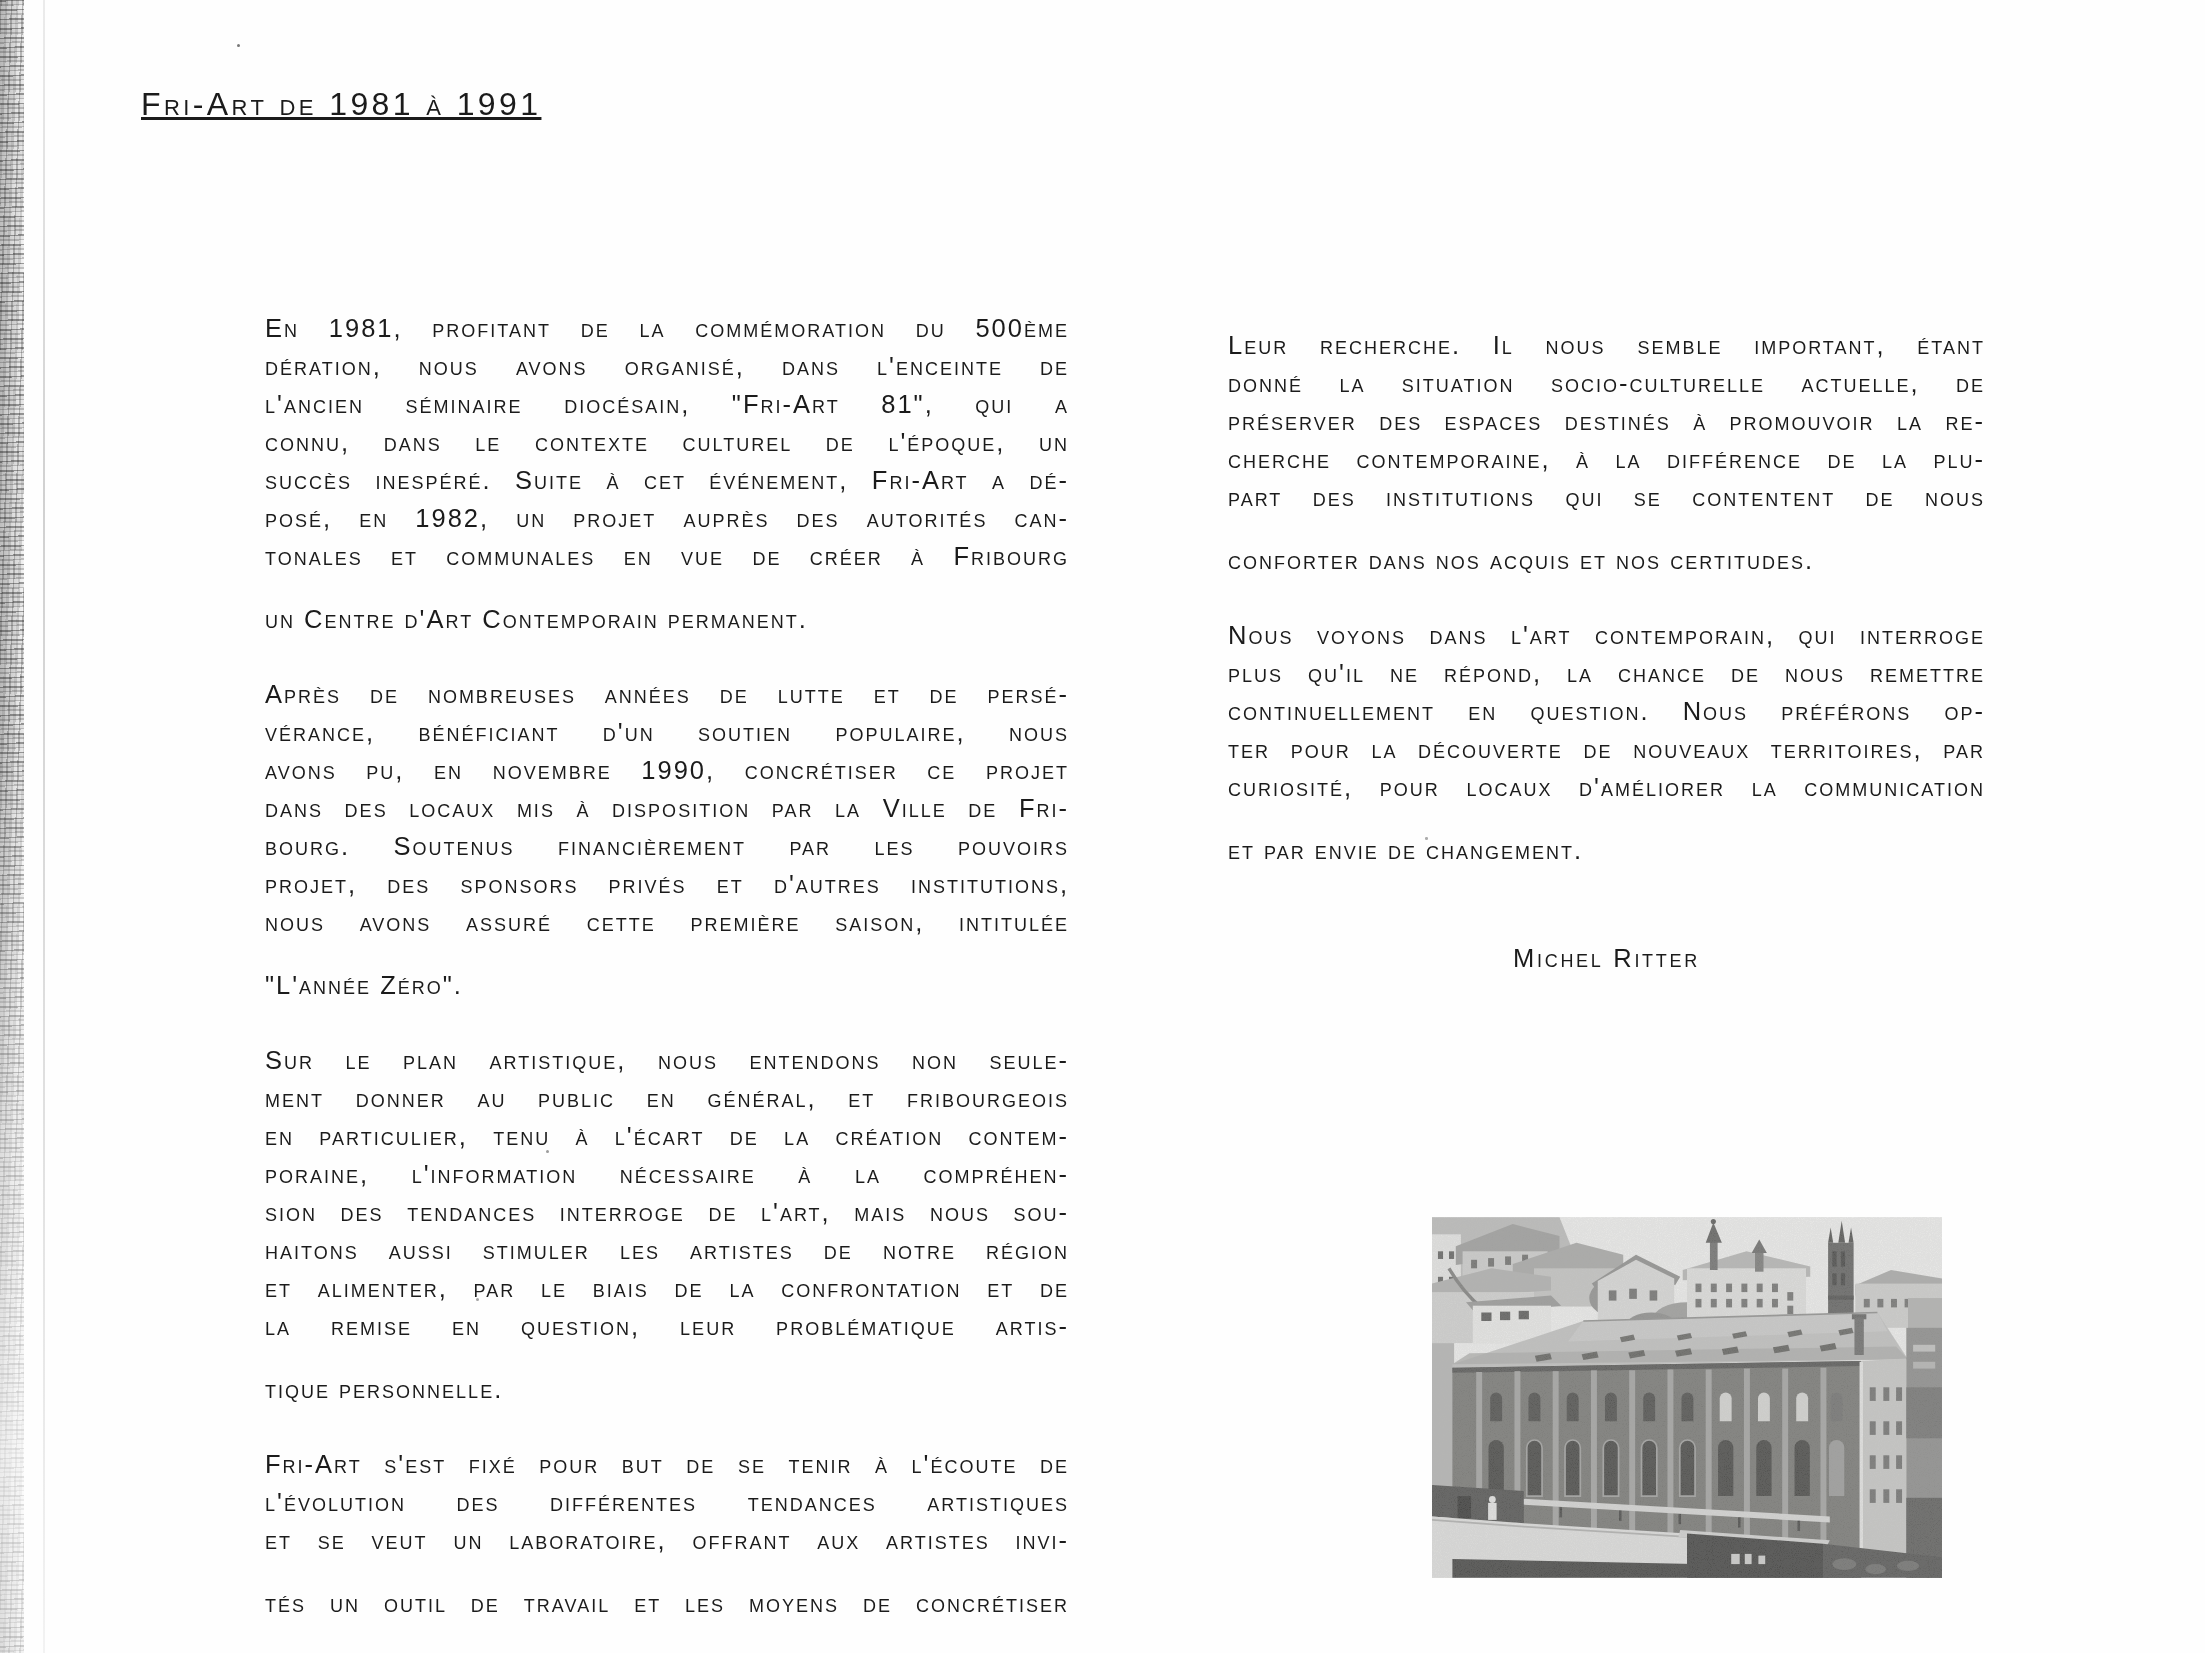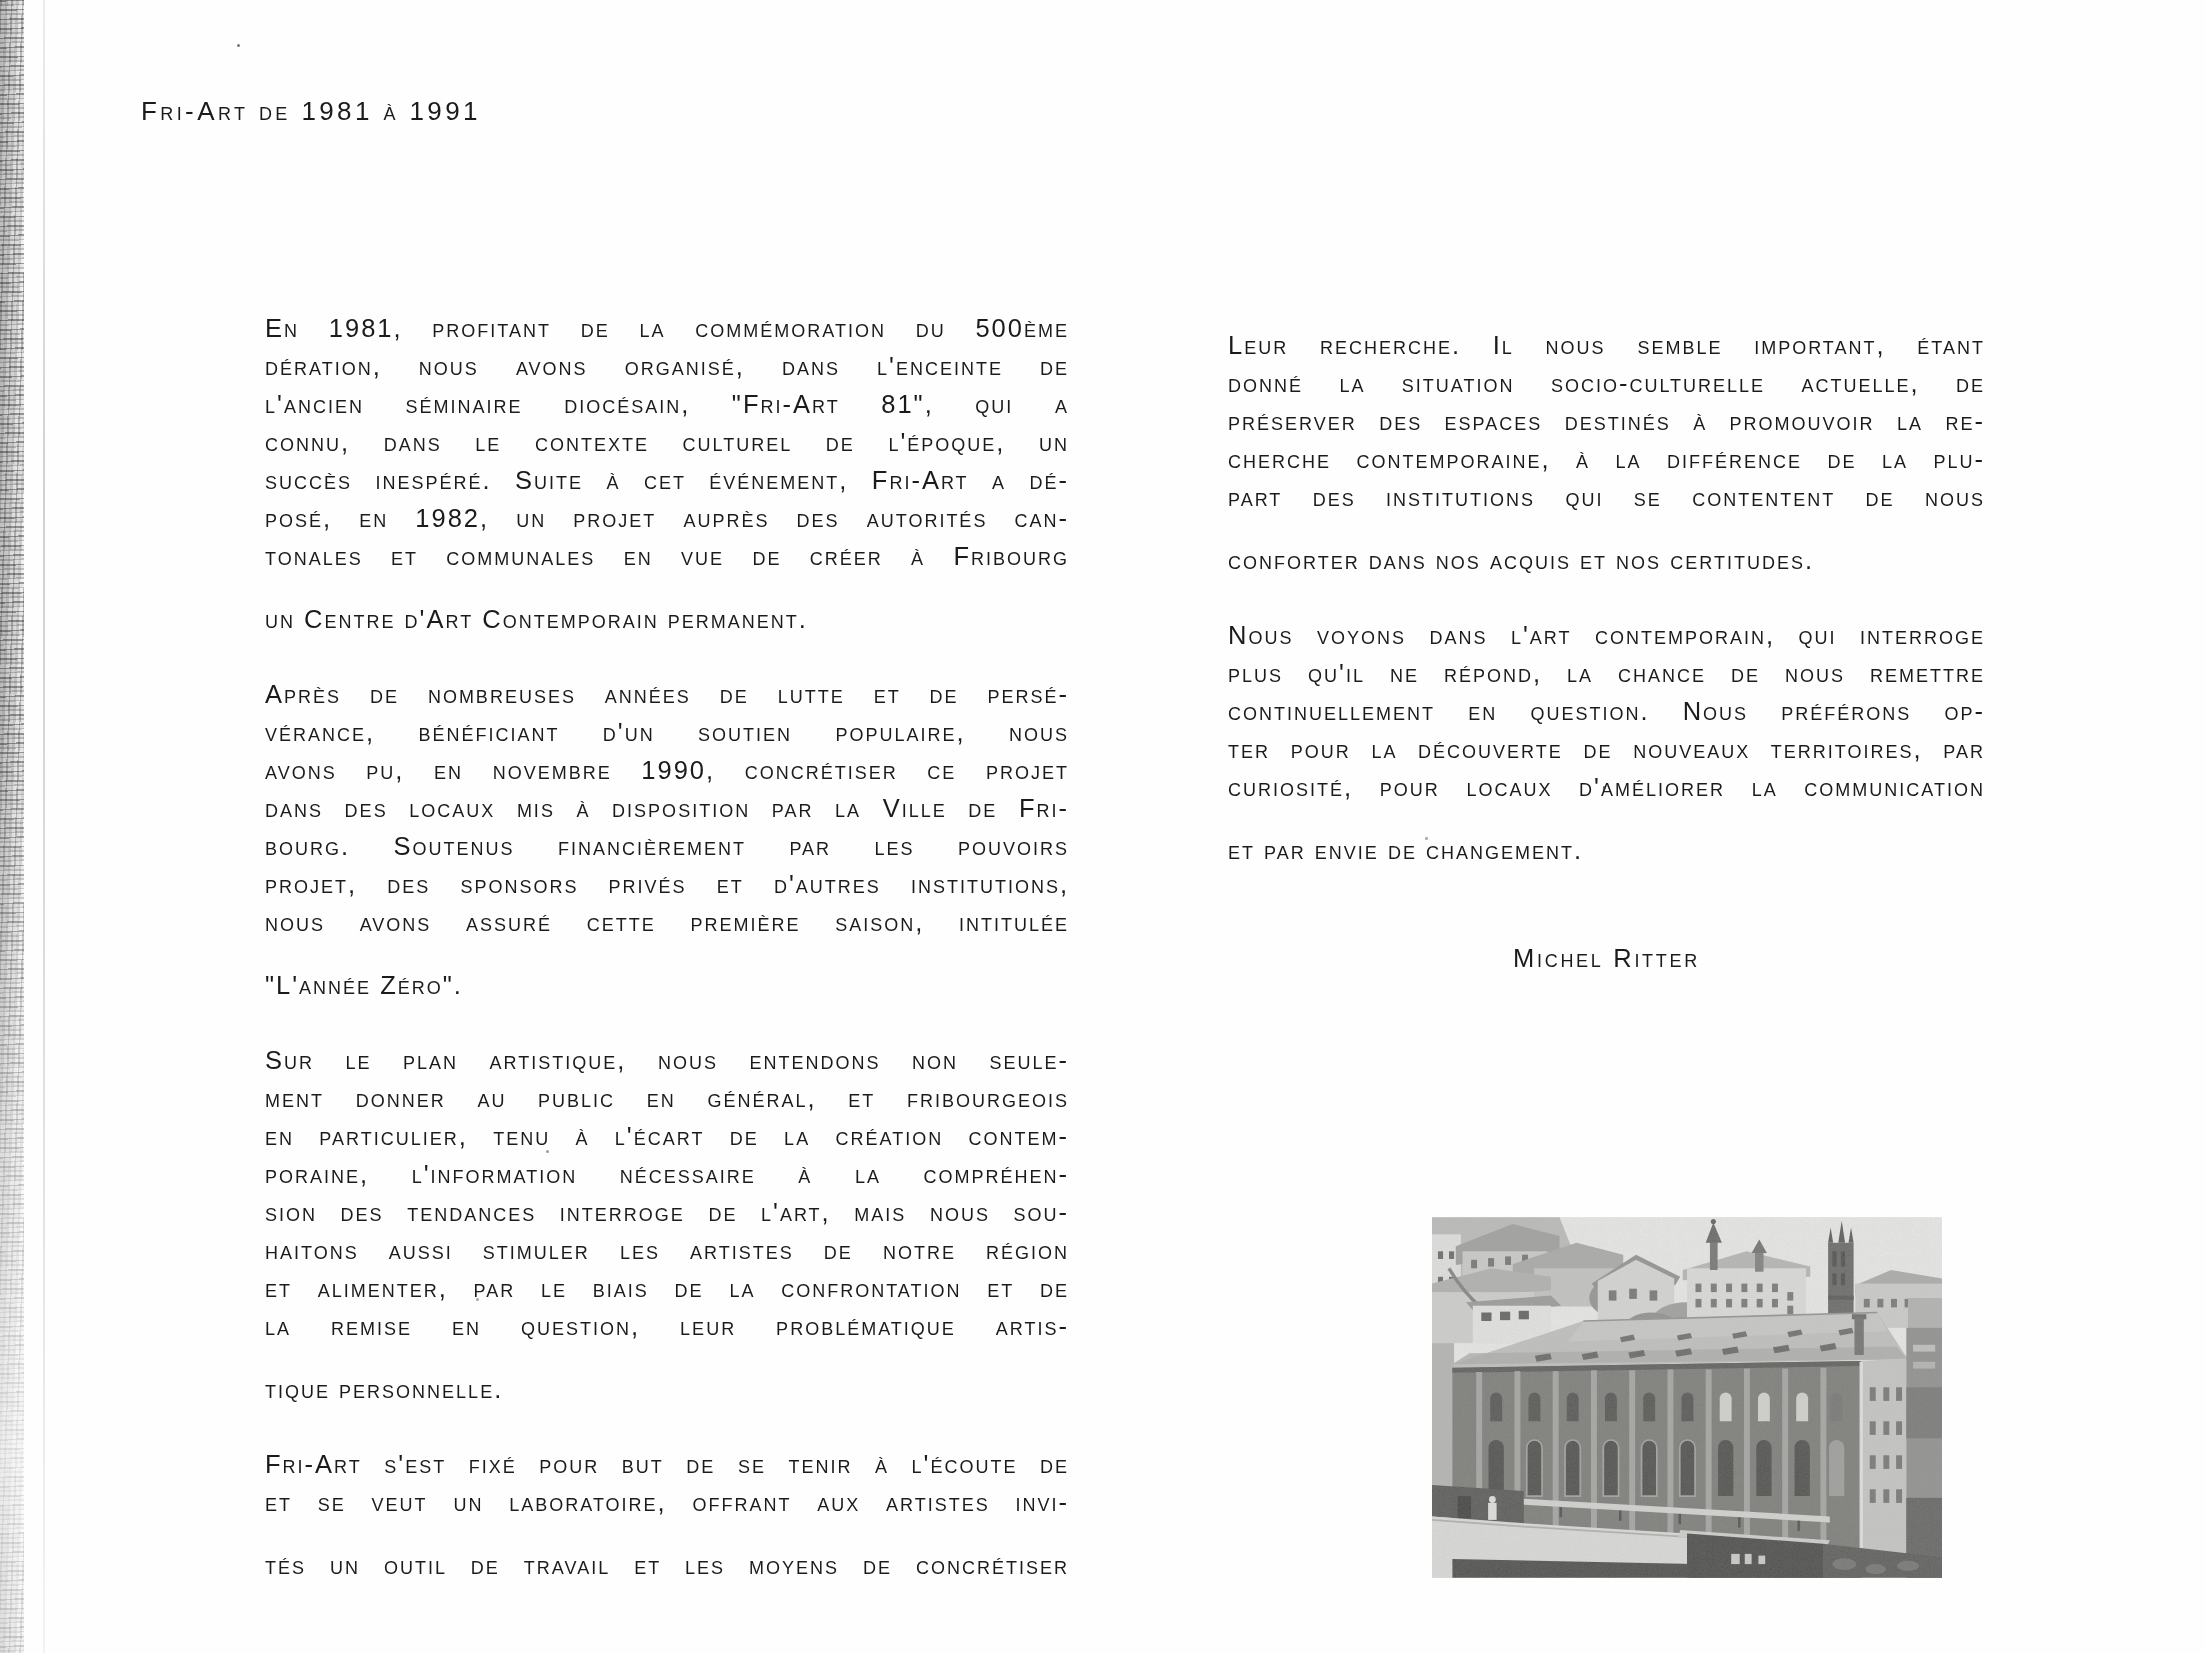--- a/index.html
+++ b/index.html
@@ -12,22 +12,22 @@
       repeating-linear-gradient(178deg, rgba(70,70,70,.55) 0 1.7px, rgba(205,205,205,.30) 1.7px 4.3px,
         rgba(120,120,120,.45) 4.3px 6px, rgba(235,235,235,.25) 6px 9.4px),
       repeating-linear-gradient(92deg, rgba(60,60,60,.45) 0 1.7px, rgba(190,190,190,.25) 1.7px 5.1px,
         rgba(110,110,110,.35) 5.1px 7.7px, rgba(245,245,245,.2) 7.7px 11px),
       linear-gradient(90deg,#969696,#cfcfcf 55%,#f6f6f6);
     -webkit-mask-image:linear-gradient(180deg,rgba(0,0,0,.95) 0 45%,rgba(0,0,0,.5) 70%,rgba(0,0,0,.25) 88%,rgba(0,0,0,.45));
     mask-image:linear-gradient(180deg,rgba(0,0,0,.95) 0 45%,rgba(0,0,0,.5) 70%,rgba(0,0,0,.25) 88%,rgba(0,0,0,.45));}
   .edge-line{position:absolute;left:43px;top:0;width:1.7px;height:1654px;
     background:linear-gradient(180deg,rgba(150,150,150,.18),rgba(140,140,140,.4) 30%,rgba(150,150,150,.28) 70%,rgba(160,160,160,.12));}
 
-  .header{position:absolute;left:141px;top:92px;font-size:26px;line-height:38px;
-    font-variant-caps:small-caps;letter-spacing:3.4px;white-space:nowrap;}
+  .header{position:absolute;left:141px;top:85px;font-size:32px;line-height:38px;
+    font-variant-caps:small-caps;letter-spacing:3.4px;white-space:nowrap;text-decoration:underline;}
 
   .col{position:absolute;font-size:25.5px;font-variant-caps:small-caps;letter-spacing:2px;}
   .col-left{left:265px;top:309px;width:804px;}
   .col-right{left:1228px;top:326px;width:757px;}
   .para + .para{margin-top:37px;}
   .line{line-height:38px;text-align:justify;text-align-last:justify;white-space:nowrap;}
   .para .line:last-child{text-align-last:left;margin-top:25px;}
   .para.cont .line:last-child{text-align-last:justify;}
   .signature{margin-top:70px;line-height:38px;text-align:center;letter-spacing:2.7px;}
 
@@ -78,20 +78,21 @@
         <div class="line">en particulier, tenu à l'écart de la création contem-</div>
         <div class="line">poraine, l'information nécessaire à la compréhen-</div>
         <div class="line">sion des tendances interroge de l'art, mais nous sou-</div>
         <div class="line">haitons aussi stimuler les artistes de notre région</div>
         <div class="line">et alimenter, par le biais de la confrontation et de</div>
         <div class="line">la remise en question, leur problématique artis-</div>
         <div class="line">tique personnelle.</div>
       </div>
     <div class="para cont">
         <div class="line">Fri-Art s'est fixé pour but de se tenir à l'écoute de</div>
+        <div class="line">l'évolution des différentes tendances artistiques</div>
         <div class="line">et se veut un laboratoire, offrant aux artistes invi-</div>
         <div class="line">tés un outil de travail et les moyens de concrétiser</div>
       </div>
   </section>
 
   <section class="col col-right">
     <div class="para">
         <div class="line">Leur recherche. Il nous semble important, étant</div>
         <div class="line">donné la situation socio-culturelle actuelle, de</div>
         <div class="line">préserver des espaces destinés à promouvoir la re-</div>

